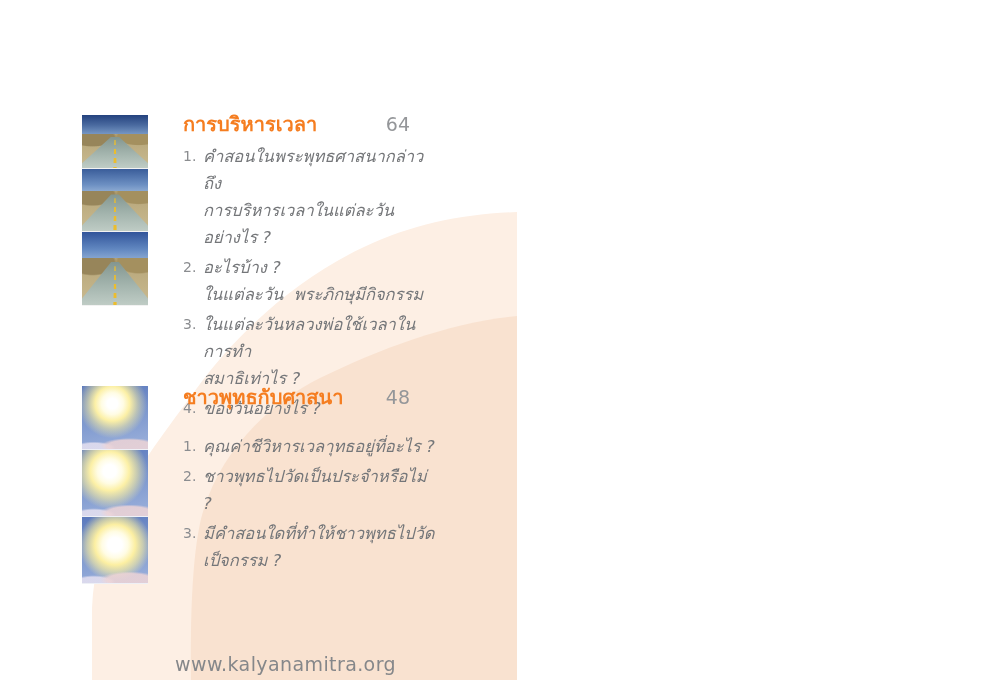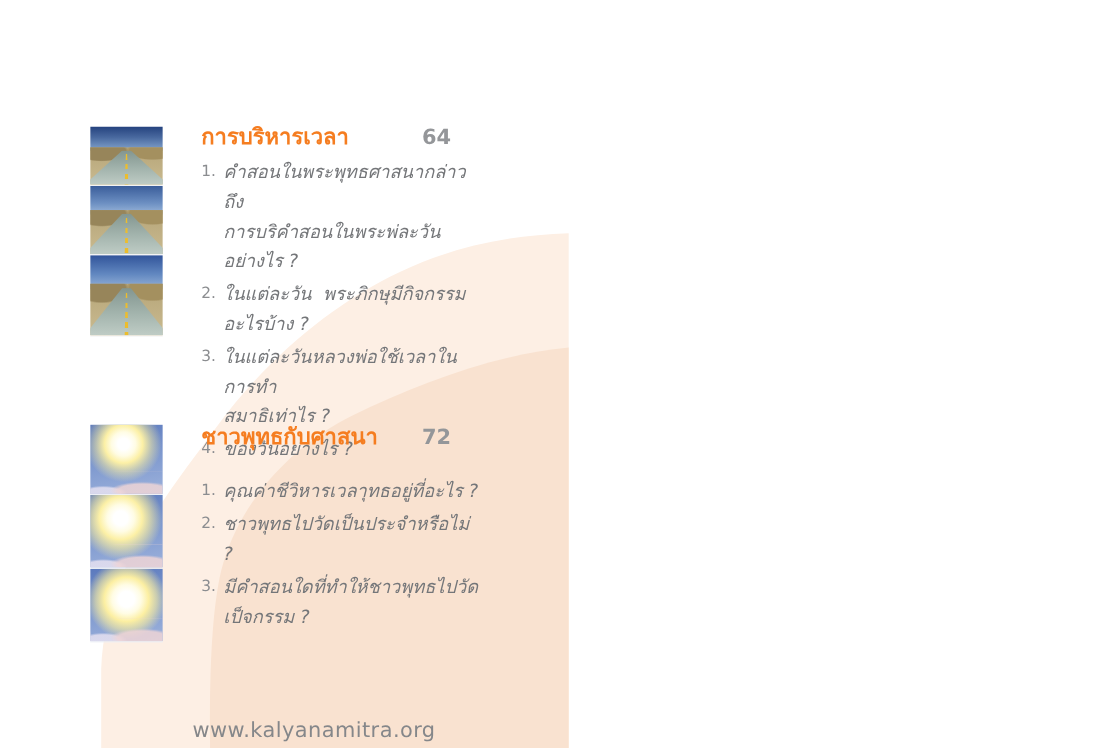--- a/index.html
+++ b/index.html
@@ -42,21 +42,21 @@
     background:
       radial-gradient(70% 62% at 72% 85%, rgba(238,212,214,.85) 0 48%, rgba(0,0,0,0) 64%),
       radial-gradient(55% 55% at 18% 96%, rgba(235,228,242,.8) 0 44%, rgba(0,0,0,0) 60%);}
   
   .content{position:absolute;left:183px;top:0;width:260px;z-index:3;}
   .sec-head{
     position:absolute;left:0;display:flex;justify-content:space-between;
     width:227px;align-items:baseline;
   }
   .sec-title{font-size:20px;font-weight:bold;color:#f57d20;}
-  .sec-page{font-size:19px;font-weight:700;color:#949699;margin-left:36px;}
+  .sec-page{font-size:19px;font-weight:400;color:#949699;margin-left:36px;}
   .qlist{position:absolute;left:0;width:252px;}
   .q{display:flex;margin-bottom:3px;}
   .qnum{flex:0 0 20px;font-size:14px;color:#8b8d90;line-height:27px;}
   .qtext{flex:1;font-size:16.5px;color:#747679;line-height:27px;font-style:italic;}
   .qline{display:block;}
   .footer{
     position:absolute;left:175px;top:653px;z-index:3;
     font-size:19px;color:#85878a;letter-spacing:.4px;
   }
 </style>
@@ -114,48 +114,48 @@
     <div class="sec-head" style="top:108px">
       <span class="sec-title">การบริหารเวลา</span>
       <span class="sec-page">64</span>
     </div>
 
     <div class="qlist" style="top:143px">
       <div class="q">
         <span class="qnum">1.</span>
         <span class="qtext">
           <span class="qline">คำสอนในพระพุทธศาสนากล่าวถึง</span>
-          <span class="qline">การบริคำสอนในพระพ่ละวันอย่างไร ?</span>
+          <span class="qline">การบริหารเวลาในแต่ละวันอย่างไร ?</span>
         </span>
       </div>
       <div class="q">
         <span class="qnum">2.</span>
         <span class="qtext">
+          <span class="qline">อะไรบ้าง ?</span>
           <span class="qline">ในแต่ละวัน&nbsp; พระภิกษุมีกิจกรรม</span>
-          <span class="qline">อะไรบ้าง ?</span>
         </span>
       </div>
       <div class="q">
         <span class="qnum">3.</span>
         <span class="qtext">
           <span class="qline">ในแต่ละวันหลวงพ่อใช้เวลาในการทำ</span>
           <span class="qline">สมาธิเท่าไร ?</span>
         </span>
       </div>
       <div class="q">
         <span class="qnum">4.</span>
         <span class="qtext">
           <span class="qline">ของวันอย่างไร ?</span>
         </span>
       </div>
     </div>
 
     <div class="sec-head" style="top:381px">
       <span class="sec-title">ชาวพุทธกับศาสนา</span>
-      <span class="sec-page">72</span>
+      <span class="sec-page">48</span>
     </div>
 
     <div class="qlist" style="top:433px">
       <div class="q">
         <span class="qnum">1.</span>
         <span class="qtext">
           <span class="qline">คุณค่าชีวิหารเวลาุทธอยู่ที่อะไร ?</span>
         </span>
       </div>
       <div class="q">

